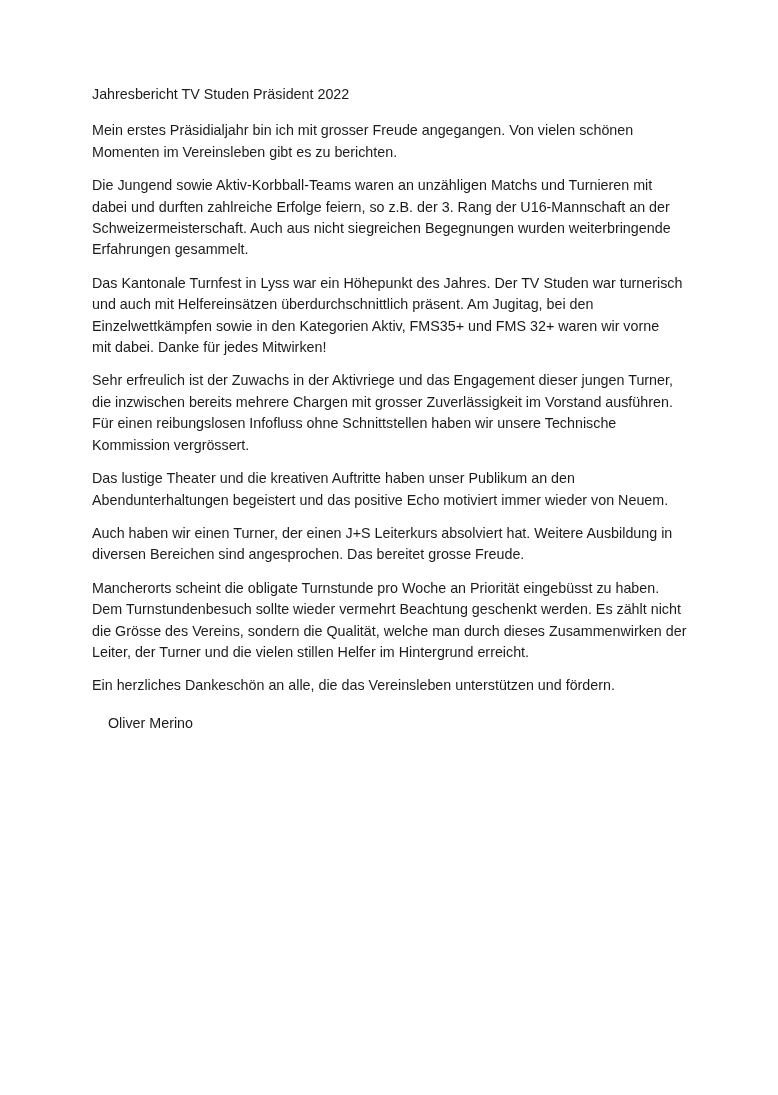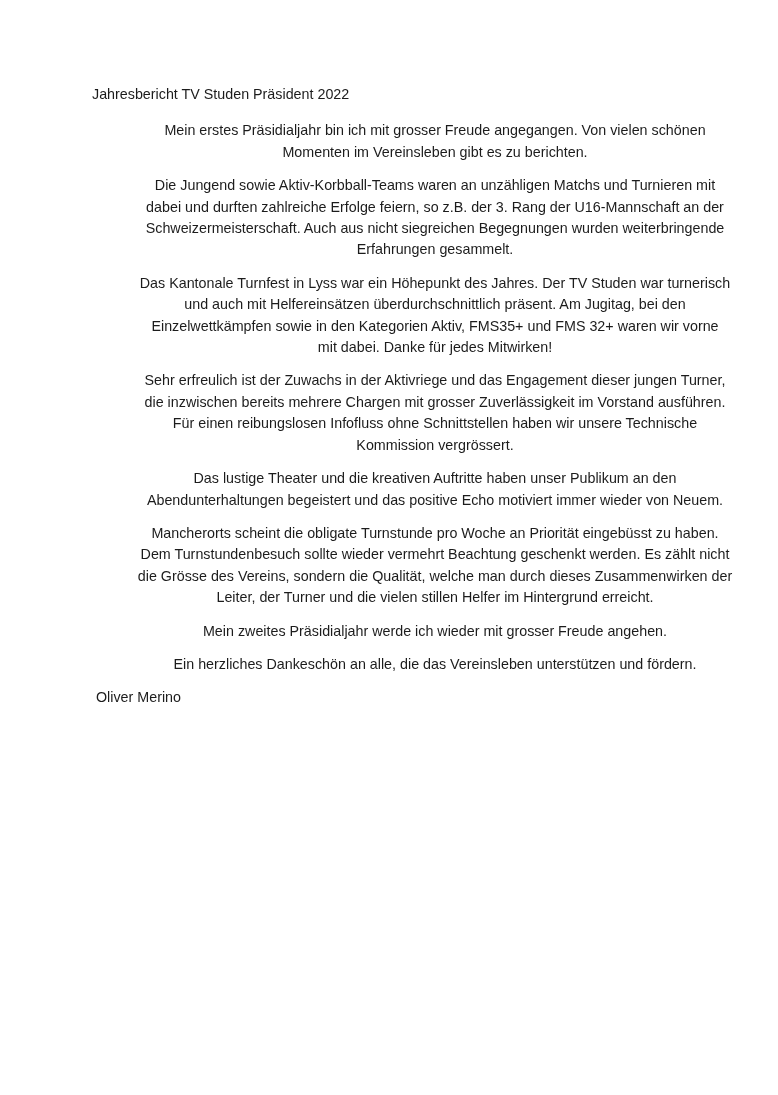--- a/index.html
+++ b/index.html
@@ -22,24 +22,23 @@
     border-radius: 7px;
   }
   .doc-title {
     margin: 0 0 15px 0;
     white-space: pre;
     font-weight: 400;
   }
   .para {
     margin: 0 0 12px 0;
     white-space: pre; 
-    text-align: center;
   }
   .signature {
-    margin: 4px;
+    margin: 16px;
     white-space: pre;
   }
 </style>
 </head>
 <body>
 
 <div class="page">
   <p class="doc-title">Jahresbericht TV Studen Präsident 2022</p>
   <p class="para">Mein erstes Präsidialjahr bin ich mit grosser Freude angegangen. Von vielen schönen
 Momenten im Vereinsleben gibt es zu berichten.</p>
@@ -50,20 +49,21 @@
   <p class="para">Das Kantonale Turnfest in Lyss war ein Höhepunkt des Jahres. Der TV Studen war turnerisch
 und auch mit Helfereinsätzen überdurchschnittlich präsent. Am Jugitag, bei den
 Einzelwettkämpfen sowie in den Kategorien Aktiv, FMS35+ und FMS 32+ waren wir vorne
 mit dabei. Danke für jedes Mitwirken!</p>
   <p class="para">Sehr erfreulich ist der Zuwachs in der Aktivriege und das Engagement dieser jungen Turner,
 die inzwischen bereits mehrere Chargen mit grosser Zuverlässigkeit im Vorstand ausführen.
 Für einen reibungslosen Infofluss ohne Schnittstellen haben wir unsere Technische
 Kommission vergrössert.</p>
   <p class="para">Das lustige Theater und die kreativen Auftritte haben unser Publikum an den
 Abendunterhaltungen begeistert und das positive Echo motiviert immer wieder von Neuem.</p>
+  <p class="para">Auch haben wir einen Turner, der einen J+S Leiterkurs absolviert hat. Weitere Ausbildung in
+diversen Bereichen sind angesprochen. Das bereitet grosse Freude.</p>
   <p class="para">Mancherorts scheint die obligate Turnstunde pro Woche an Priorität eingebüsst zu haben.
 Dem Turnstundenbesuch sollte wieder vermehrt Beachtung geschenkt werden. Es zählt nicht
 die Grösse des Vereins, sondern die Qualität, welche man durch dieses Zusammenwirken der
 Leiter, der Turner und die vielen stillen Helfer im Hintergrund erreicht.</p>
-  <p class="para">Mein zweites Präsidialjahr werde ich wieder mit grosser Freude angehen.</p>
   <p class="para">Ein herzliches Dankeschön an alle, die das Vereinsleben unterstützen und fördern.</p>
   <p class="signature">Oliver Merino</p>
 </div>
 
 </body></html>

